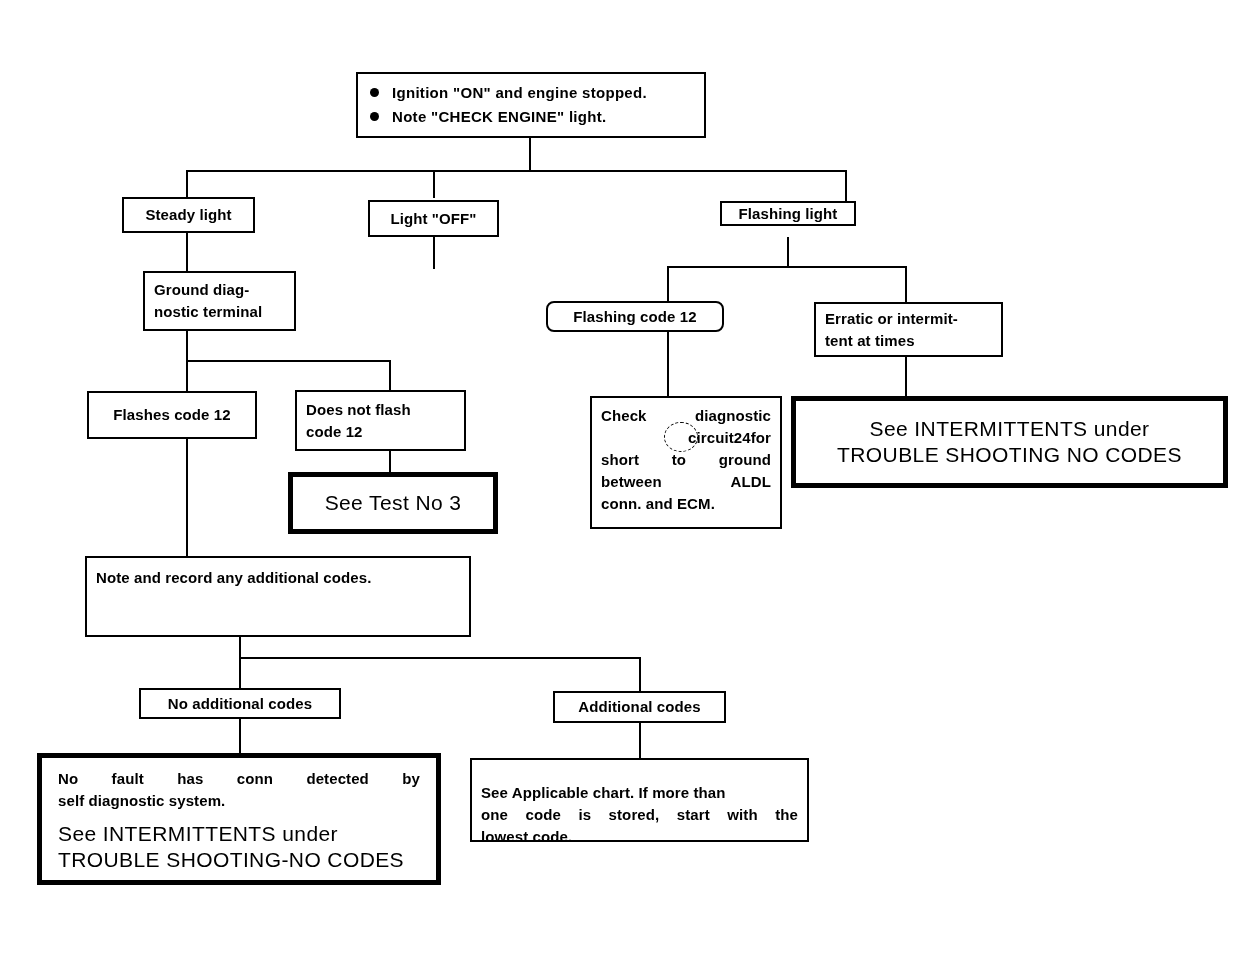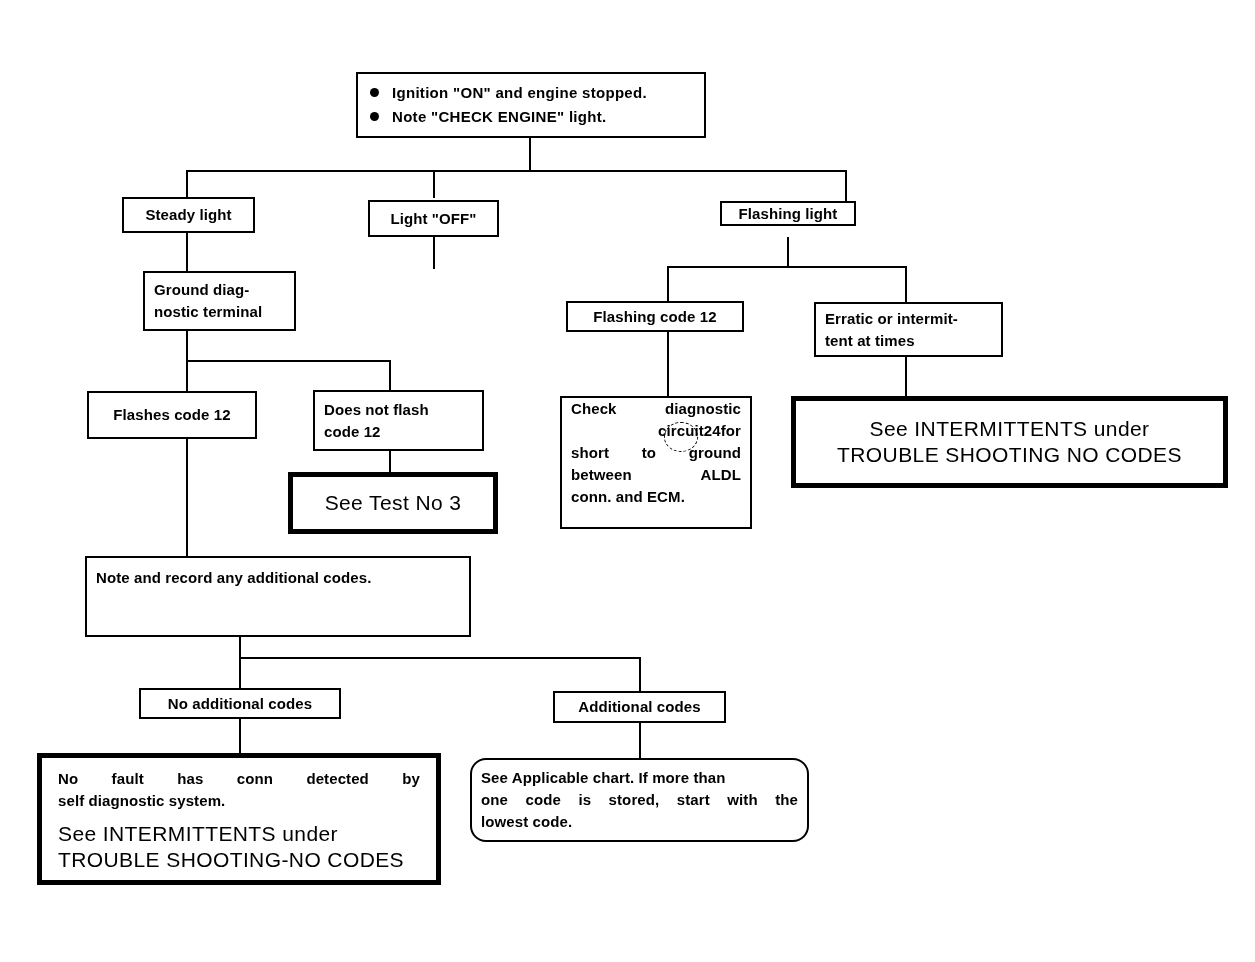--- a/index.html
+++ b/index.html
@@ -157,43 +157,43 @@
   <div class="node" style="left:720px;top:201px;width:136px;height:25px;">
     <div class="txt center">Flashing light</div>
   </div>
 
   <div class="node" style="left:111px;top:271px;width:153px;height:60px;margin-left:32px;">
     <div class="txt">Ground     diag-</div>
     <div class="txt">nostic terminal</div>
   </div>
 
 
-  <div class="node" style="left:566px;top:301px;width:178px;height:31px;">
+  <div class="node" style="left:546px;top:301px;width:178px;height:31px;border-radius:8px;">
     <div class="txt center">Flashing code 12</div>
   </div>
 
   <div class="node" style="left:814px;top:302px;width:189px;height:55px;">
     <div class="txt">Erratic  or  intermit-</div>
     <div class="txt">tent at times</div>
   </div>
 
   <div class="node" style="left:87px;top:391px;width:170px;height:48px;">
     <div class="txt center">Flashes code 12</div>
   </div>
 
-  <div class="node" style="left:313px;top:390px;width:171px;height:61px;">
+  <div class="node" style="left:295px;top:390px;width:171px;height:61px;">
     <div class="txt">Does   not   flash</div>
     <div class="txt">code 12</div>
   </div>
 
   <div class="node heavy" style="left:288px;top:472px;width:210px;height:62px;">
     <div class="ref">See Test No  3</div>
   </div>
 
-  <div class="node top-align" style="left:560px;top:396px;width:192px;height:133px;">
+  <div class="node top-align" style="left:590px;top:396px;width:192px;height:133px;padding-top:7px;">
     <div class="txt just-line">Check      diagnostic</div>
     <div class="txt just-line" style="display:flex;justify-content:flex-end;">
       <span>circuit</span>
       <span>24</span>
       <span>for</span>
     </div>
     <div class="txt just-line">short    to    ground</div>
     <div class="txt just-line">between        ALDL</div>
     <div class="txt">conn. and ECM.</div>
   </div>
@@ -217,19 +217,19 @@
     <div class="txt center">Additional codes</div>
   </div>
 
   <div class="node heavy top-align" style="left:37px;top:753px;width:404px;height:132px;padding-top:10px;">
     <div class="txt just-line" style="padding:0 16px;">No  fault  has  conn  detected  by</div>
     <div class="txt" style="padding:0 16px;">self diagnostic system.</div>
     <div class="ref left" style="padding:0 16px;margin-top:9px;">See INTERMITTENTS under</div>
     <div class="ref left" style="padding:0 16px;">TROUBLE SHOOTING-NO CODES</div>
   </div>
 
-  <div class="node top-align" style="left:470px;top:758px;width:339px;height:84px;padding-top:7px;border-radius:16px;">
+  <div class="node top-align" style="left:470px;top:758px;width:339px;height:84px;padding-top:22px;">
     <div class="txt">See Applicable chart.   If more than</div>
     <div class="txt just-line">one  code  is  stored,  start  with  the</div>
     <div class="txt">lowest code.</div>
   </div>
 
 </div>
 
 </body></html>

